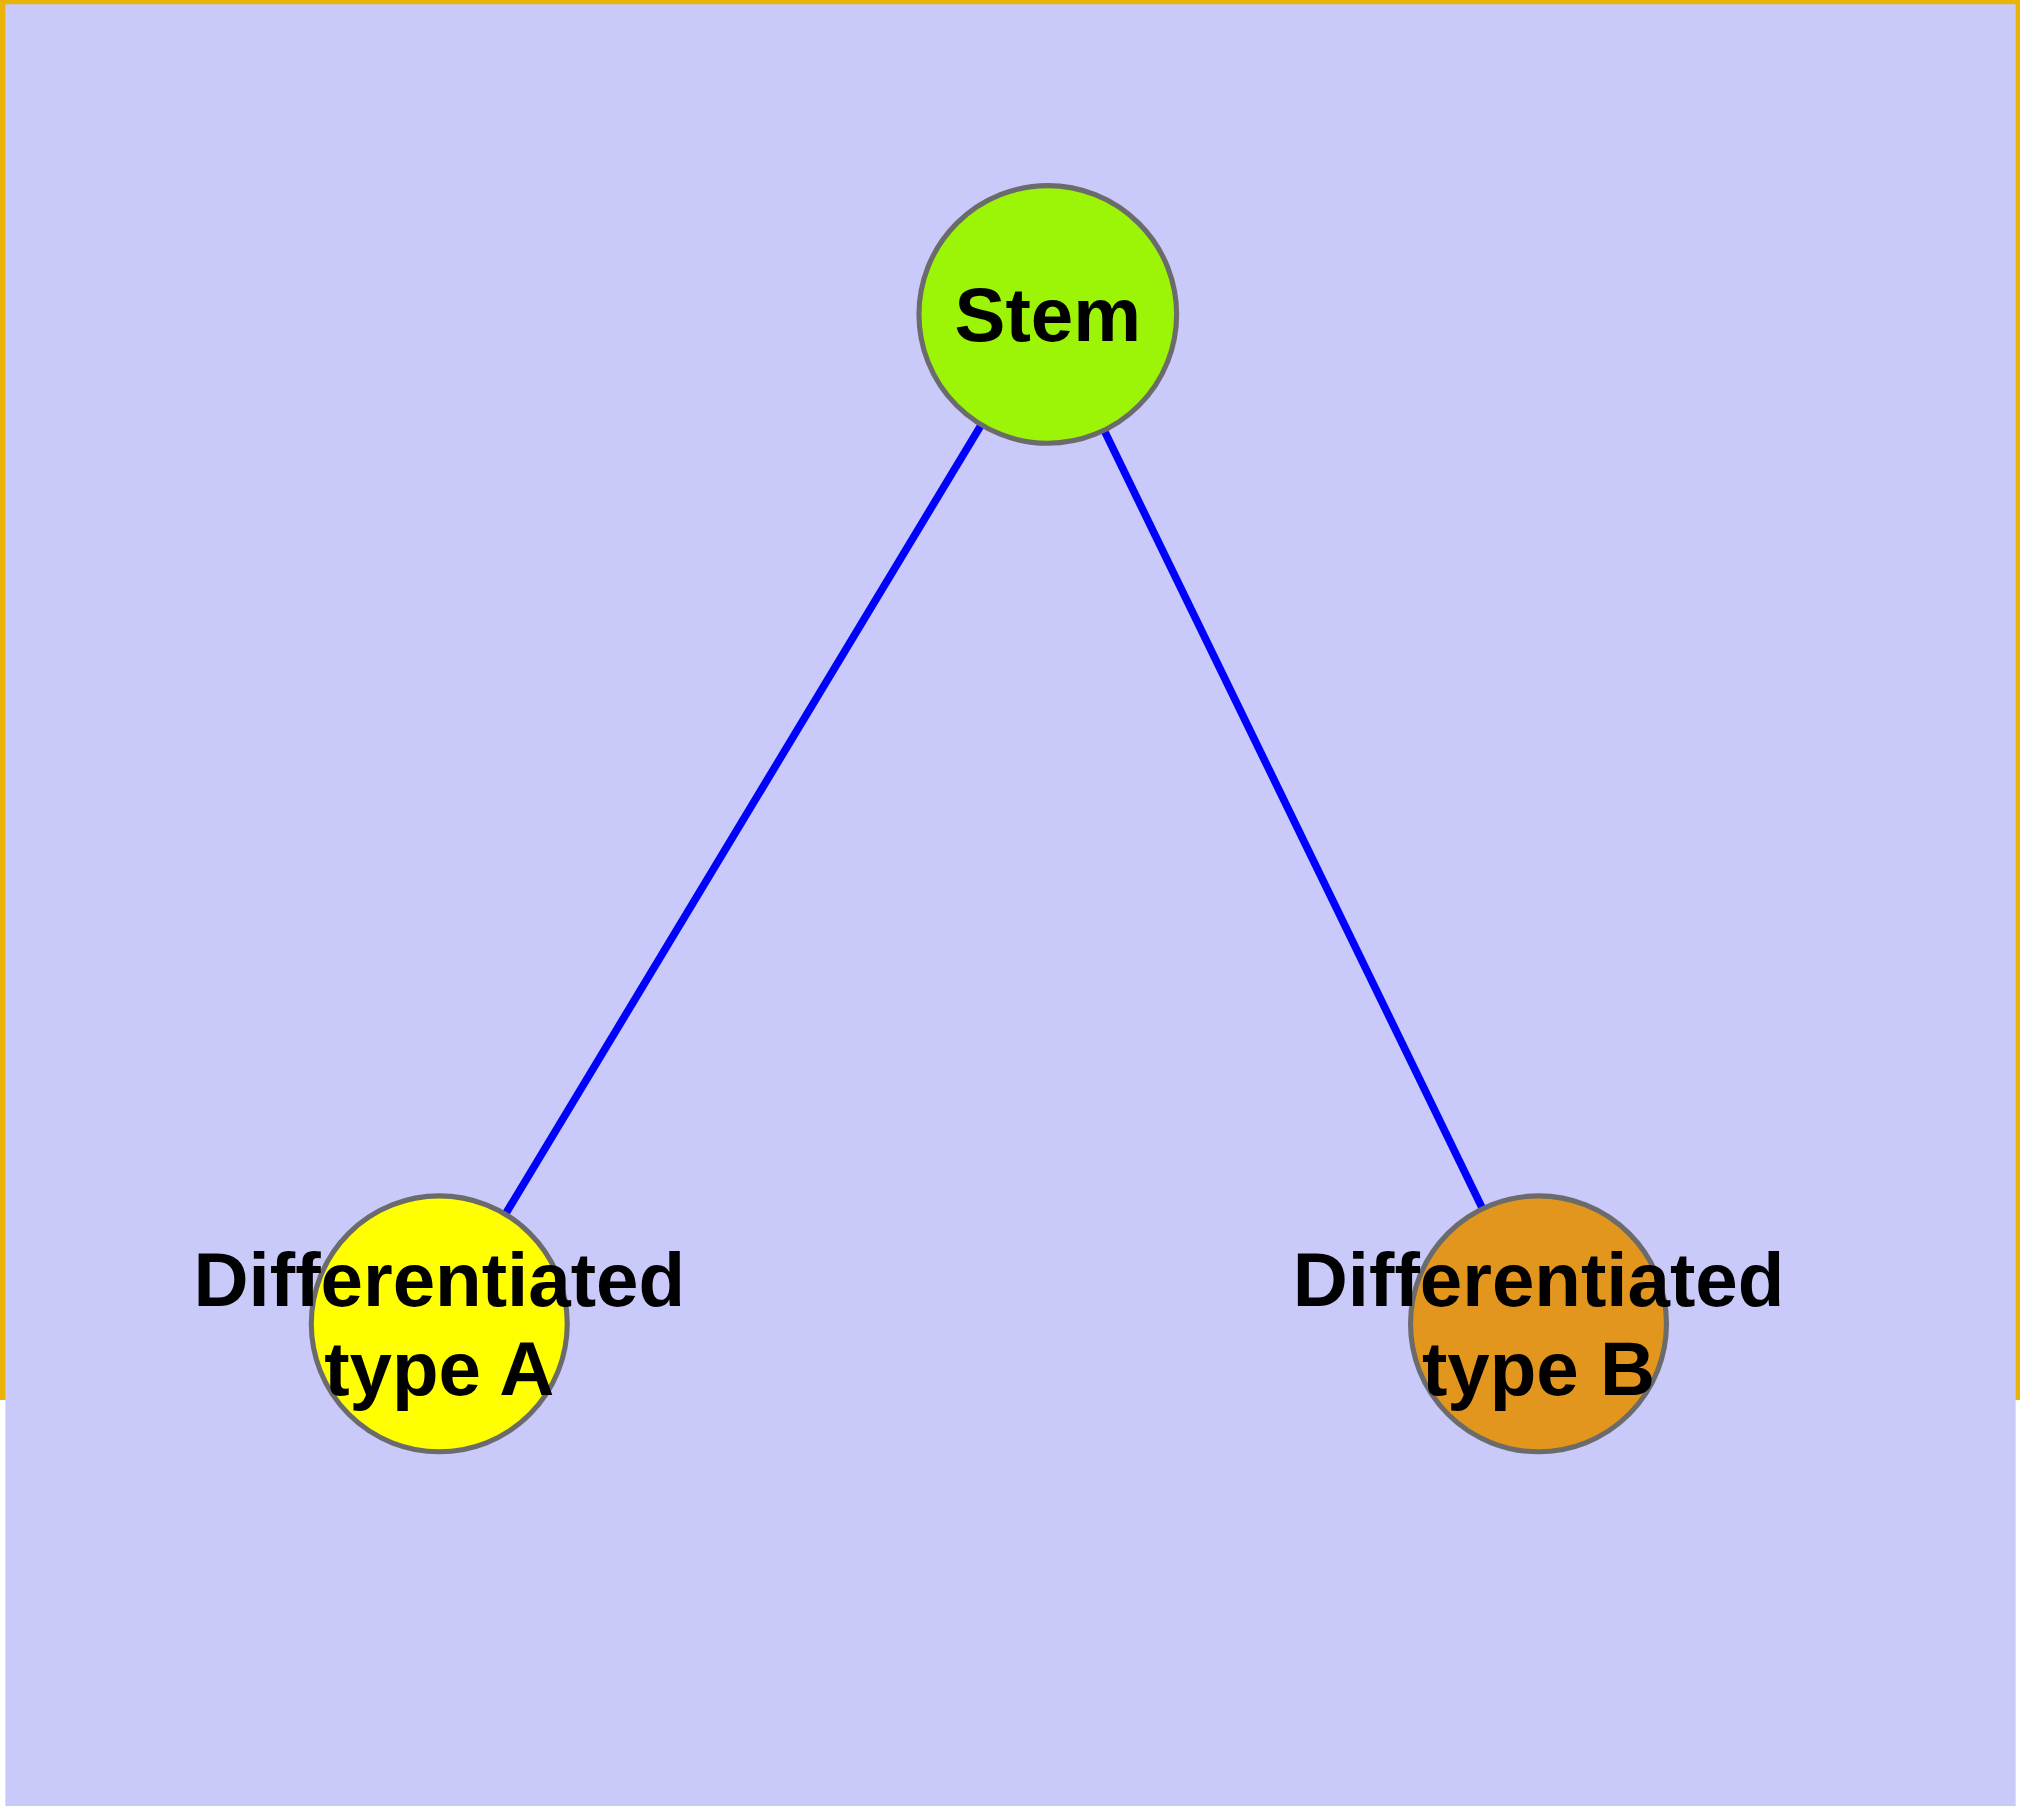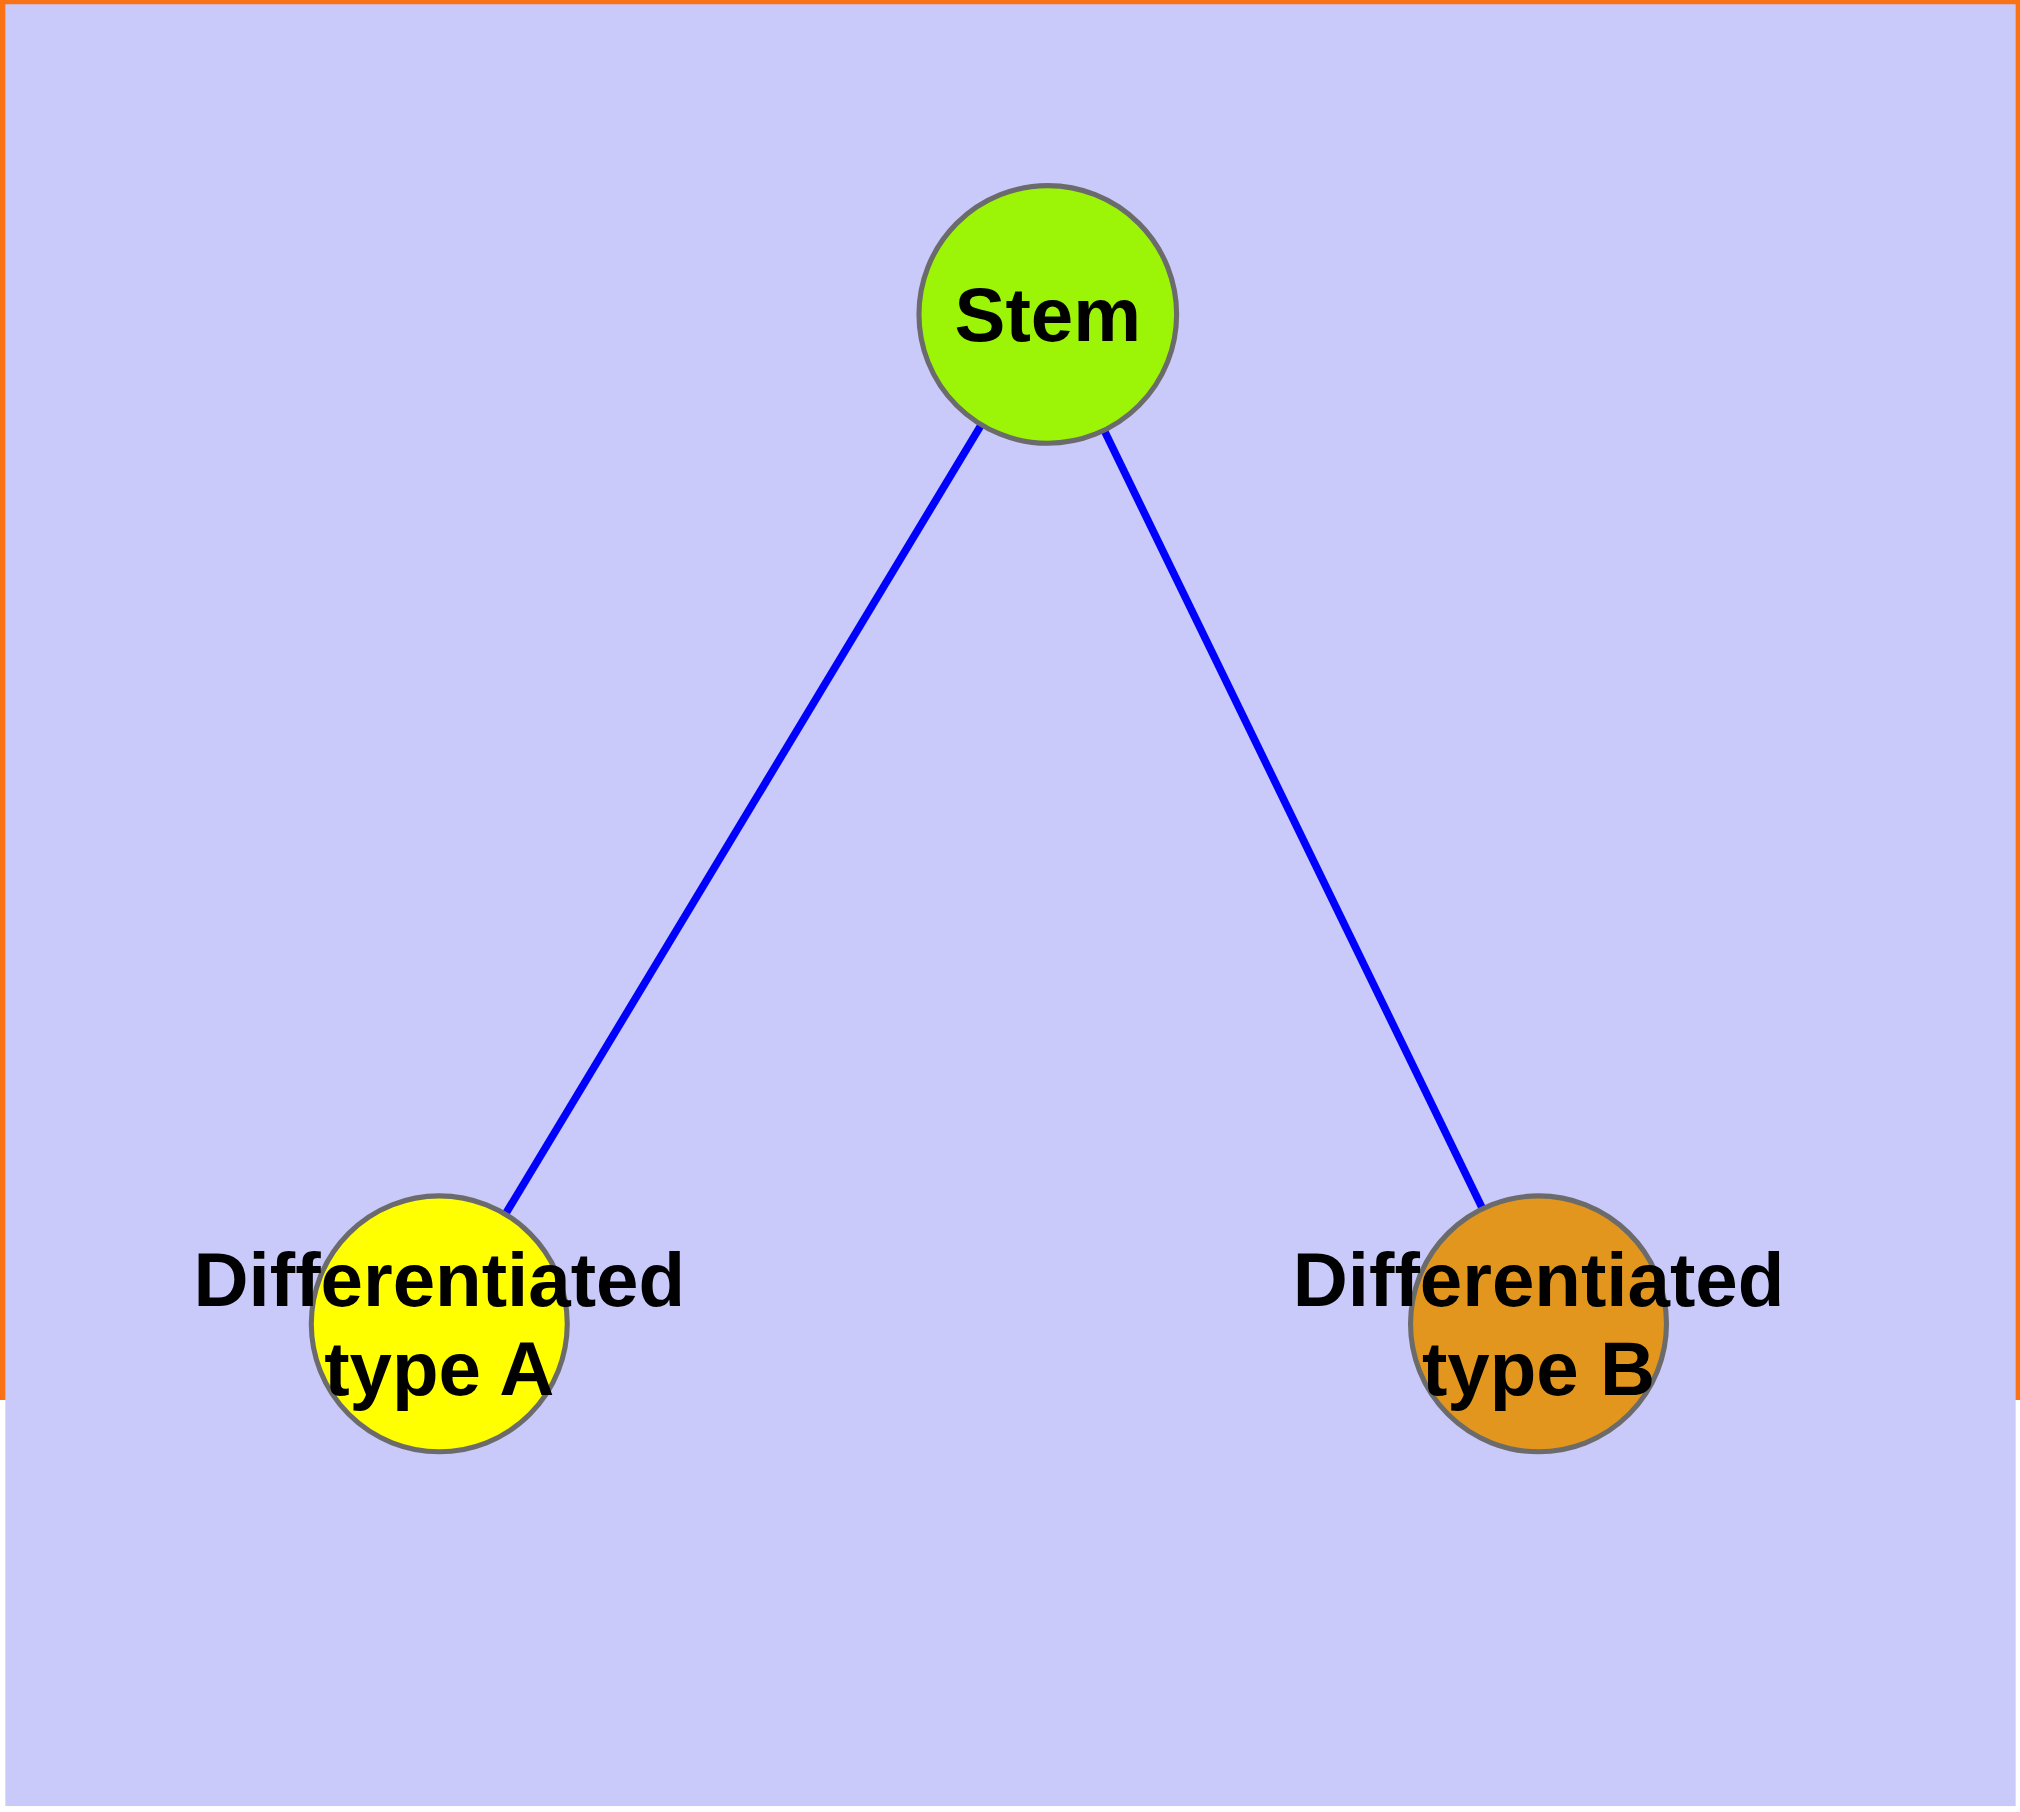--- a/index.html
+++ b/index.html
@@ -11,21 +11,21 @@
   body {
     width: 2021px;
     height: 1812px;
     overflow: hidden;
     font-family: "Liberation Sans", sans-serif;
   }
   #canvas {
     position: relative;
     width: 2021px;
     height: 1400px;
-    background: #f97316;
+    background: #eab308;
   }
   #graph-svg {
     position: absolute;
     left: 0;
     top: 0;
     width: 2021px;
     height: 1812px;
     display: block;
   }
   .node-label {

